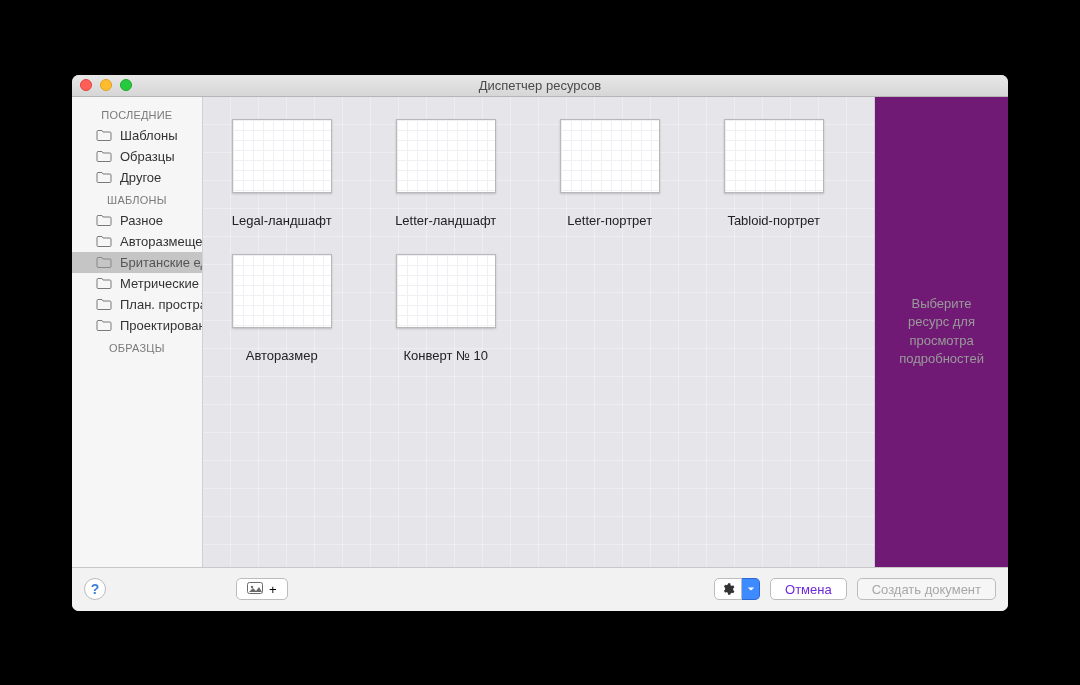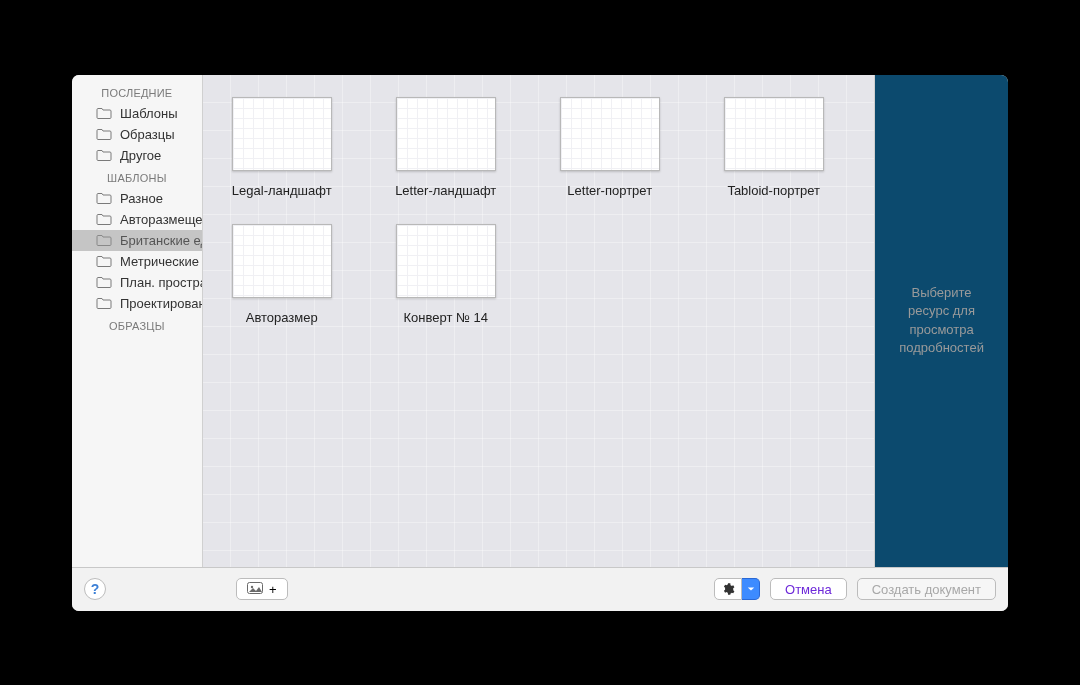--- a/index.html
+++ b/index.html
@@ -118,29 +118,29 @@
     height: 74px;
     background: #fff;
     border: 1px solid #b8b8b8;
     box-shadow: 0 1px 2px rgba(0,0,0,0.18);
     background-image:
       linear-gradient(#f0f0f4 1px, transparent 1px),
       linear-gradient(90deg, #f0f0f4 1px, transparent 1px);
     background-size: 10px 10px;
   }
   .tile-label {
-    margin-top: 12px;
+    margin-top: 20px;
     font-size: 13px;
     color: #222;
     white-space: nowrap;
   }
   
   .info {
     width: 180px;
-    background: #0c4a6e;
+    background: #701a75;
     border-left: 1px solid #d0d0d0;
     display: flex;
     align-items: center;
     justify-content: center;
     padding: 0 16px;
     text-align: center;
     color: #9a9a9a;
     font-size: 13px;
     line-height: 1.4;
   }
@@ -204,20 +204,28 @@
     display:flex; align-items:center;
     font-size: 13px;
     color:#6d28d9;
   }
   .btn.disabled { color:#a8a8a8; background:#f6f6f6;}
 </style>
 </head>
 <body>
 
 <div class="window">
+  <div class="titlebar">
+    <div class="traffic">
+      <div class="tl red"></div>
+      <div class="tl yellow"></div>
+      <div class="tl green"></div>
+    </div>
+    <div class="title">Диспетчер ресурсов</div>
+  </div>
 
   <div class="body">
     <div class="sidebar" id="sidebar">
         <div class="group-header">ПОСЛЕДНИЕ</div>
         <div class="side-item">
           <span class="folder-icon">
             <svg width="16" height="12" viewBox="0 0 16 12">
               <path d="M1 2.5 L1 10.5 C1 11 1.4 11.5 2 11.5 L14 11.5 C14.6 11.5 15 11 15 10.5 L15 4 C15 3.5 14.6 3 14 3 L7 3 L6 1.5 L2 1.5 C1.4 1.5 1 2 1 2.5 Z" fill="none" stroke="#7a7a7a" stroke-width="1"></path>
             </svg>
           </span>
@@ -308,21 +316,21 @@
           <div class="tile">
             <div class="thumb"></div>
             <div class="tile-label">Tabloid-портрет</div>
           </div>
           <div class="tile">
             <div class="thumb"></div>
             <div class="tile-label">Авторазмер</div>
           </div>
           <div class="tile">
             <div class="thumb"></div>
-            <div class="tile-label">Конверт № 14</div>
+            <div class="tile-label">Конверт № 10</div>
           </div>
         </div>
     </div>
 
     <div class="info">
       <div>Выберите ресурс для просмотра подробностей</div>
     </div>
   </div>
 
   <div class="footer">

